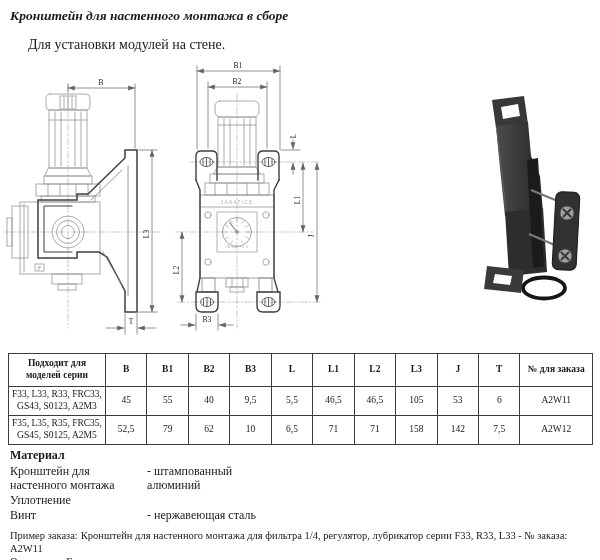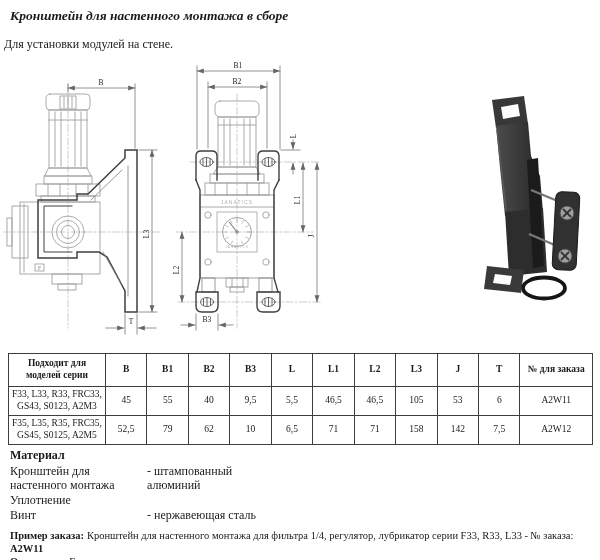--- a/index.html
+++ b/index.html
@@ -3,21 +3,21 @@
 <meta charset="utf-8">
 <style>
   html,body{margin:0;padding:0;}
   body{
     width:600px;height:560px;position:relative;background:#ffffff;
     font-family:"Liberation Serif", serif;color:#1a1a1a;overflow:hidden;
   }
   .abs{position:absolute;}
   
   .title{left:10px;top:8px;font-size:13.5px;font-weight:bold;font-style:italic;}
-  .subtitle{left:4px;top:37px;font-size:12px;}
+  .subtitle{left:28px;top:37px;font-size:14px;}
   
   .drawing{left:0;top:60px;}
   
   .spec-table-wrap{left:8px;top:353px;width:585px;}
   table{border-collapse:collapse;width:100%;table-layout:fixed;}
   th,td{
     border:1px solid #3d3d3d;text-align:center;vertical-align:middle;
     font-size:9.5px;line-height:1.25;padding:2px 1px;
   }
   th{font-weight:bold;height:28px;}
@@ -26,21 +26,21 @@
   col.c-num{width:7.1%;}
   col.c-order{width:12.4%;}
   
   .material{left:10px;top:448px;font-size:12px;line-height:1.22;}
   .material-heading{font-weight:bold;margin-bottom:1px;}
   .material-row{display:flex;}
   .m-label{width:125px;margin-right:12px;}
   .m-value{width:112px;}
   
   .footer{left:10px;top:530px;font-size:10.5px;line-height:1.22;width:582px;}
-  .footer b{font-weight:bold;}
+  .footer b{font-weight:normal;}
   .lbl{margin-right:3px;}
   
   text.dim{font-family:"Liberation Serif", serif;font-size:7.5px;fill:#222;}
   text.brand{font-family:"Liberation Sans", sans-serif;letter-spacing:1.2px;fill:#adadad;}
   text.marker{font-family:"Liberation Serif", serif;font-size:5.5px;fill:#888;}
 </style>
 </head>
 <body>
 
 <div class="abs title">Кронштейн для настенного монтажа в сборе</div>

